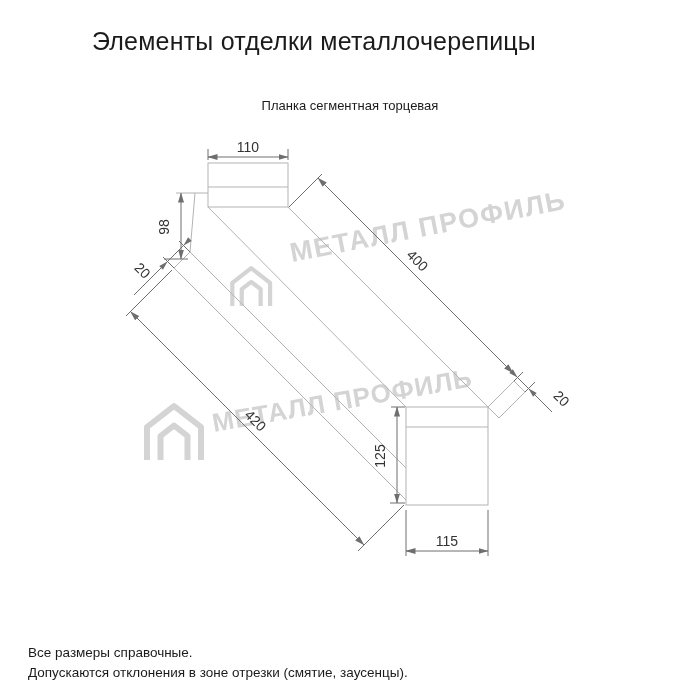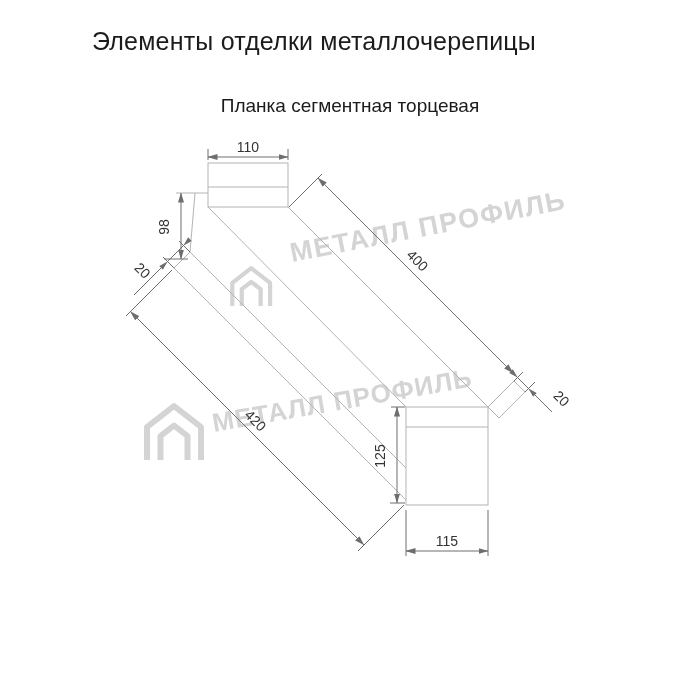--- a/index.html
+++ b/index.html
@@ -4,21 +4,21 @@
 <style>
   :root{
     --c-line:#b3b3b3; --c-dim:#6e6e6e; --c-text:#333333; --c-wm:#d4d4d4; --c-head:#1b1b1b;
   }
   html,body{margin:0;padding:0;background:#ffffff;}
   .page{position:relative;width:700px;height:700px;background:#ffffff;overflow:hidden;
         font-family:"Liberation Sans", sans-serif;}
   .title{position:absolute;top:27px;left:0;width:628px;text-align:center;
          font-size:25px;color:var(--c-head);letter-spacing:.2px;}
   .subtitle{position:absolute;top:96px;left:0;width:700px;text-align:center;
-            font-size:19px;line-height:20px;color:var(--c-head);}
+            font-size:13px;line-height:20px;color:var(--c-head);}
   .drawing{position:absolute;left:0;top:0;}
   .footer{position:absolute;left:28px;top:643px;font-size:13.5px;line-height:19.5px;
           color:var(--c-head);}
   .pl{stroke:var(--c-line);fill:none;stroke-width:1;}
   .dl{stroke:var(--c-dim);fill:none;stroke-width:1;}
   .ar{fill:var(--c-dim);stroke:none;}
   .dt{fill:var(--c-text);font-size:14px;font-family:"Liberation Sans", sans-serif;}
   .wmt{fill:var(--c-wm);font-weight:bold;font-family:"Liberation Sans", sans-serif;}
   .wmi{stroke:var(--c-wm);fill:none;stroke-width:4;stroke-linejoin:round;}
 </style>
@@ -124,15 +124,17 @@
 
     <g>
       <line class="dl" x1="406" y1="510" x2="406" y2="556"></line>
       <line class="dl" x1="488" y1="510" x2="488" y2="556"></line>
       <line class="dl" x1="406" y1="551" x2="488" y2="551" style="marker-start:url(#arr);marker-end:url(#arr)"></line>
       <text class="dt" x="447" y="546" text-anchor="middle">115</text>
     </g>
   </svg>
 
   <div class="footer">
+    <div>Все размеры справочные.</div>
+    <div>Допускаются отклонения в зоне отрезки (смятие, заусенцы).</div>
   </div>
 
 </div>
 
 </body></html>

